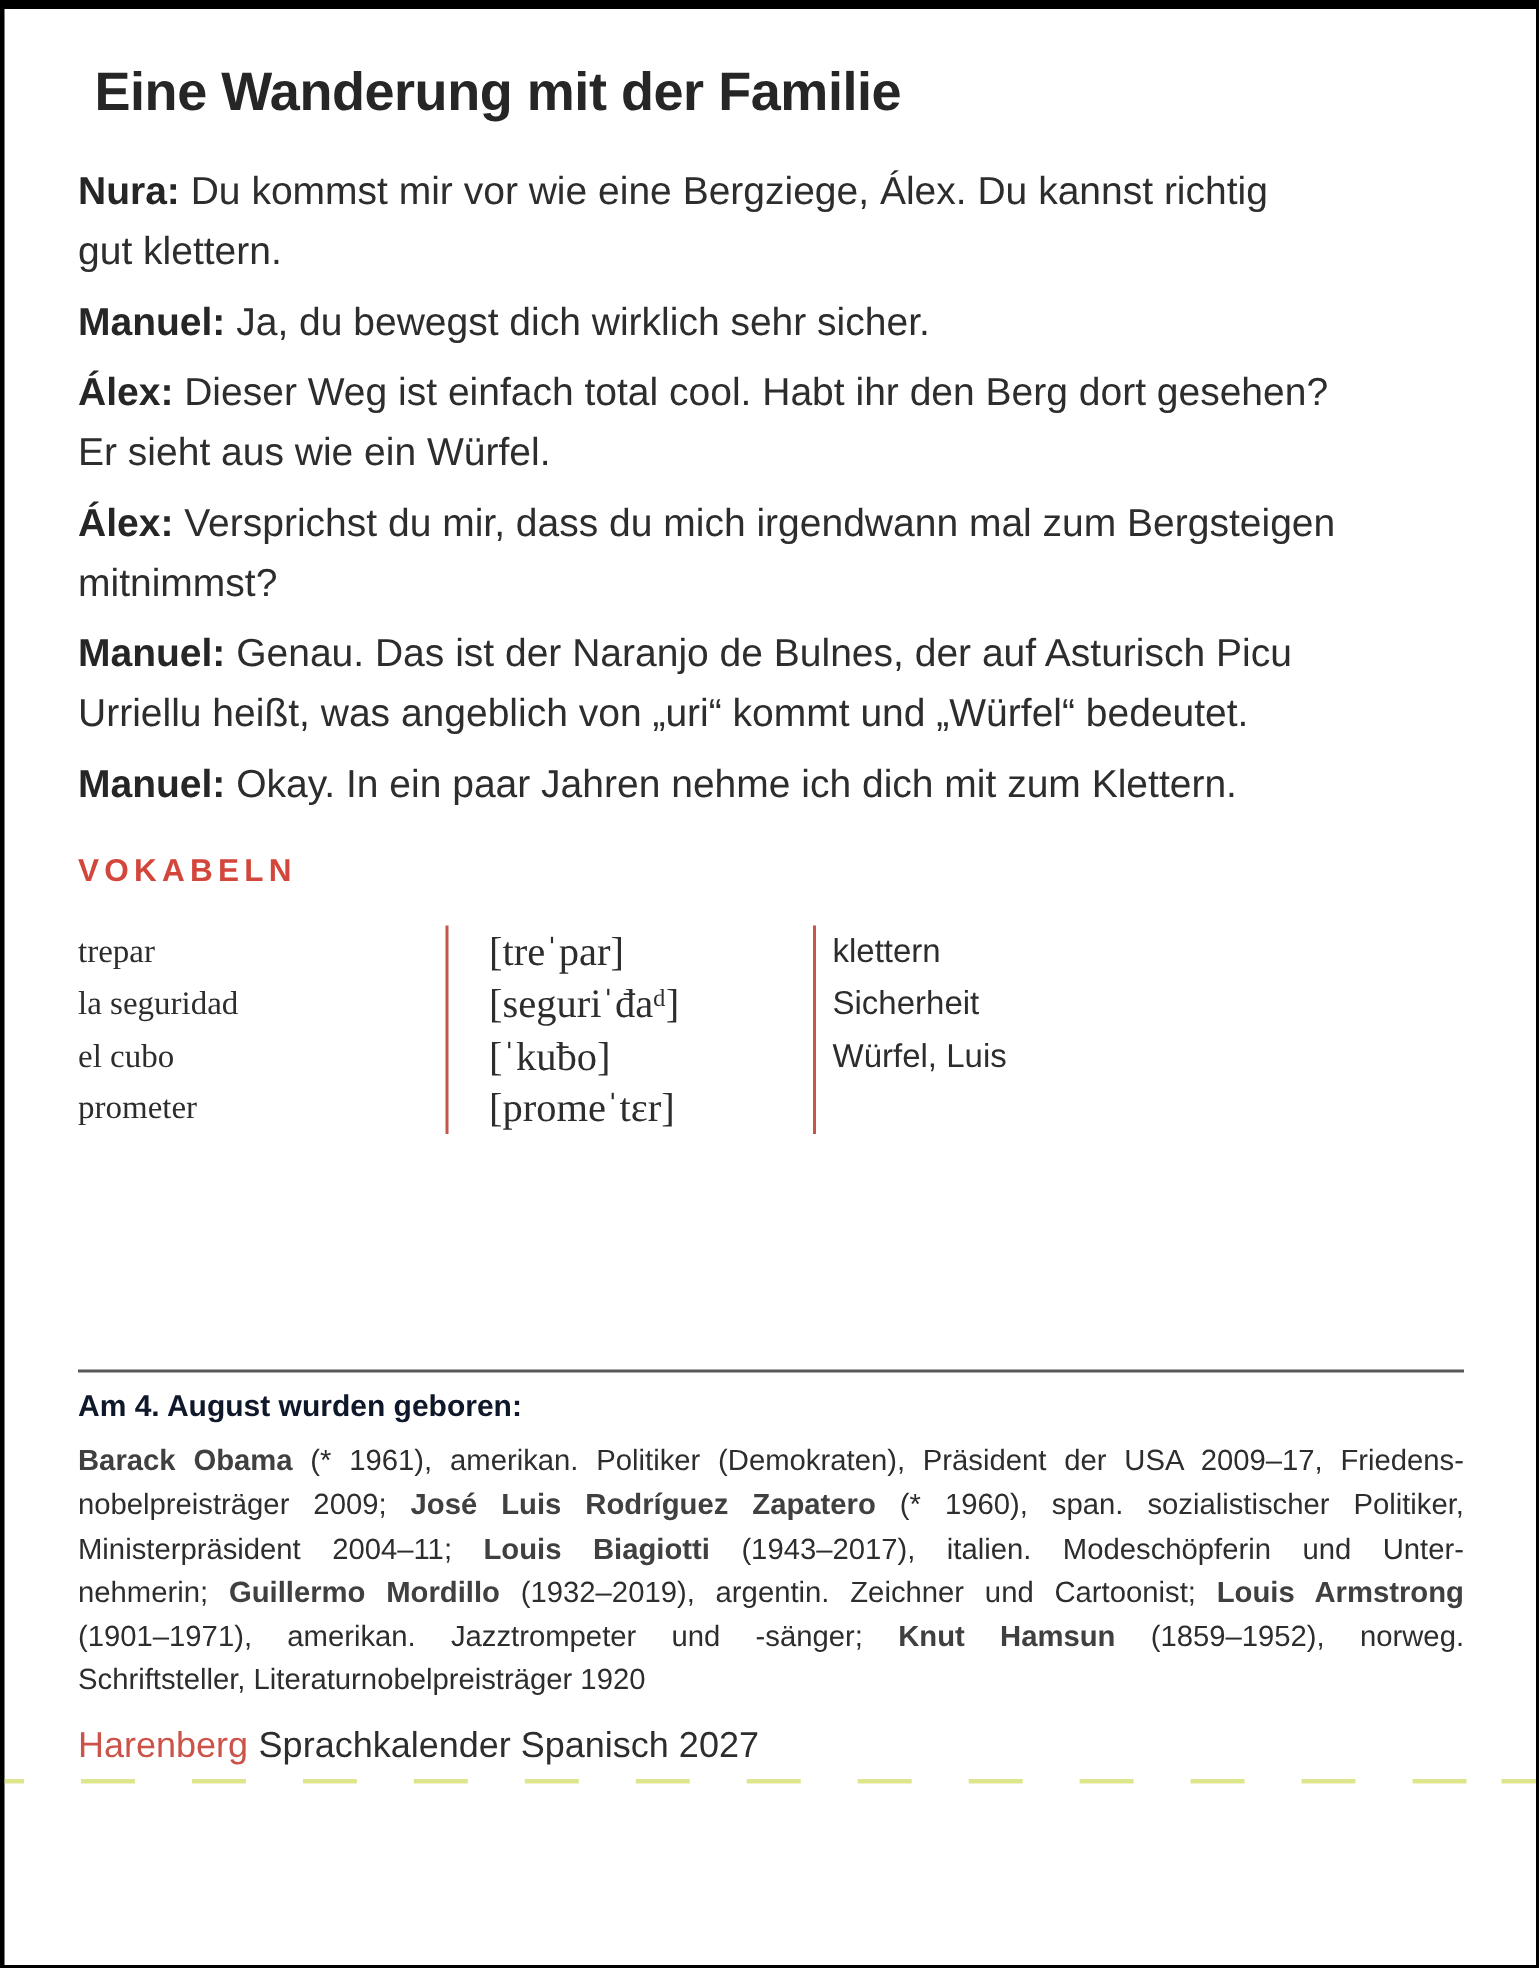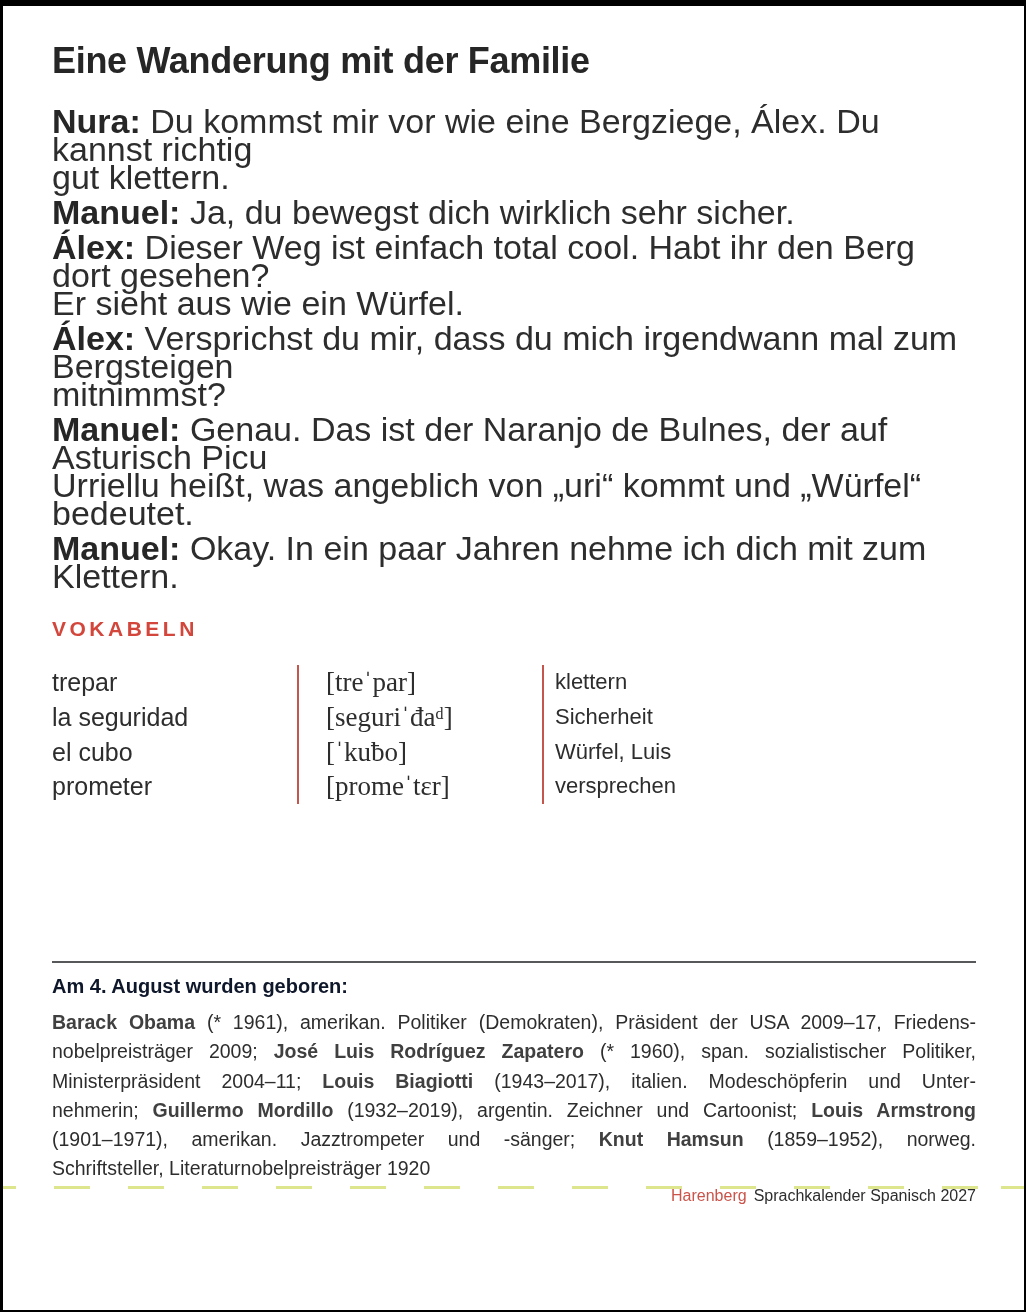--- a/index.html
+++ b/index.html
@@ -12,53 +12,53 @@
     border-style: solid;
     border-color: #000000;
     border-width: 6px 2px 2px 3px;
     overflow: hidden;
     font-family: "Liberation Sans", sans-serif;
     color: #2d2d2d;
   }
   .content { padding: 0 48px 0 49px; }
 
   .title {
-    margin: 33px 0 0 0;
+    margin: 33px 0 0 11px;
     font-size: 36px;
     line-height: 44px;
     font-weight: bold;
     color: #262626;
     letter-spacing: -0.3px;
   }
 
   .dialogue { margin-top: 24px; }
   .dline {
     margin: 7px 0;
-    font-size: 34px;
-    line-height: 28px;
+    font-size: 26px;
+    line-height: 40px;
     color: #2d2d2d;
   }
   .speaker { font-weight: bold; color: #262626; }
   .dtext { white-space: pre-line; }
 
   .vok-heading {
     margin-top: 26px;
     font-size: 21px;
     line-height: 26px;
     font-weight: bold;
     letter-spacing: 3.5px;
     color: #d3463b;
   }
 
   .vocab { display: flex; margin-top: 23px; }
   .vcell { line-height: 34.75px; }
   .vcol-es {
     width: 245px;
-    font-family: Liberation Sans, sans-serif;
-    font-size: 25px;
+    font-family: Liberation Serif, serif;
+    font-size: 22px;
   }
   .vcol-ipa {
     width: 216px;
     border-left: 2px solid #c5564d;
     padding-left: 27px;
     font-family: "Liberation Serif", serif;
     font-size: 27px;
   }
   .vcol-de {
     border-left: 2px solid #c5564d;
@@ -85,22 +85,22 @@
     font-size: 19.5px;
     line-height: 29.3px;
     text-align: justify;
     text-align-last: justify;
     color: #2d2d2d;
   }
   .bday-line.last { text-align-last: left; }
   .b { font-weight: bold; color: #404040; }
 
   .footer {
-    text-align: right;
-    font-size: 16px;
+    margin-top: 16px;
+    font-size: 24px;
     line-height: 24px;
     color: #2d2d2d;
   }
   .brand { color: #cb5349; }
   .edition { margin-left: 7px; }
 
   .perforation {
     position: absolute;
     left: 0; right: 0;
     top: 1180px;
@@ -143,21 +143,20 @@
       <div class="vcol-ipa">
         <div class="vcell">[treˈpar]</div>
         <div class="vcell">[seguriˈđaᵈ]</div>
         <div class="vcell">[ˈkuƀo]</div>
         <div class="vcell">[promeˈtɛr]</div>
       </div>
       <div class="vcol-de">
         <div class="vcell">klettern</div>
         <div class="vcell">Sicherheit</div>
         <div class="vcell">Würfel, Luis</div>
-        <div class="vcell">versprechen</div>
       </div>
     </div>
 
     <hr class="rule">
 
     <div class="bday-heading">Am 4. August wurden geboren:</div>
 
     <div class="bday-para">
       <div class="bday-line"><span class="b">Barack Obama</span><span> (* 1961), amerikan. Politiker (Demokraten), Präsident der USA 2009–17, Friedens-</span></div>
       <div class="bday-line"><span>nobelpreisträger 2009; </span><span class="b">José Luis Rodríguez Zapatero</span><span> (* 1960), span. sozialistischer Politiker,</span></div>

